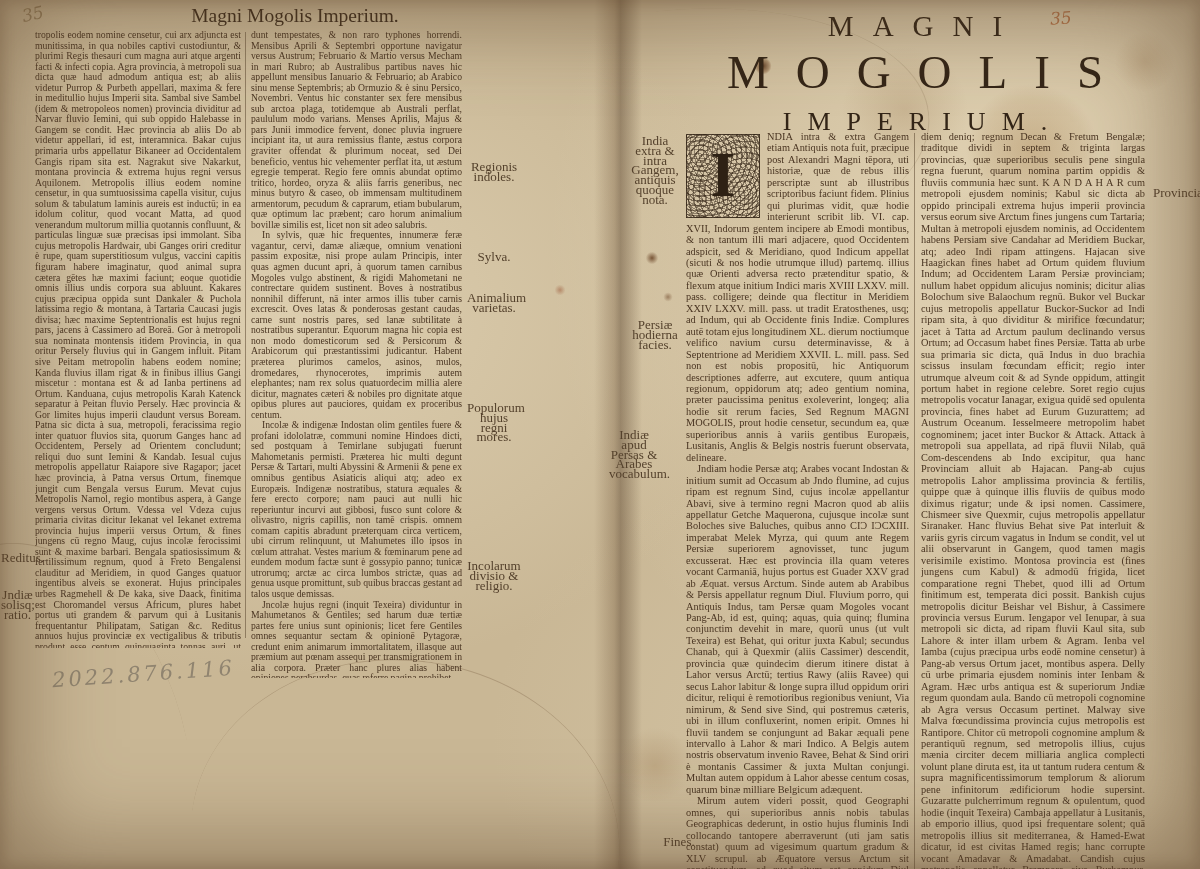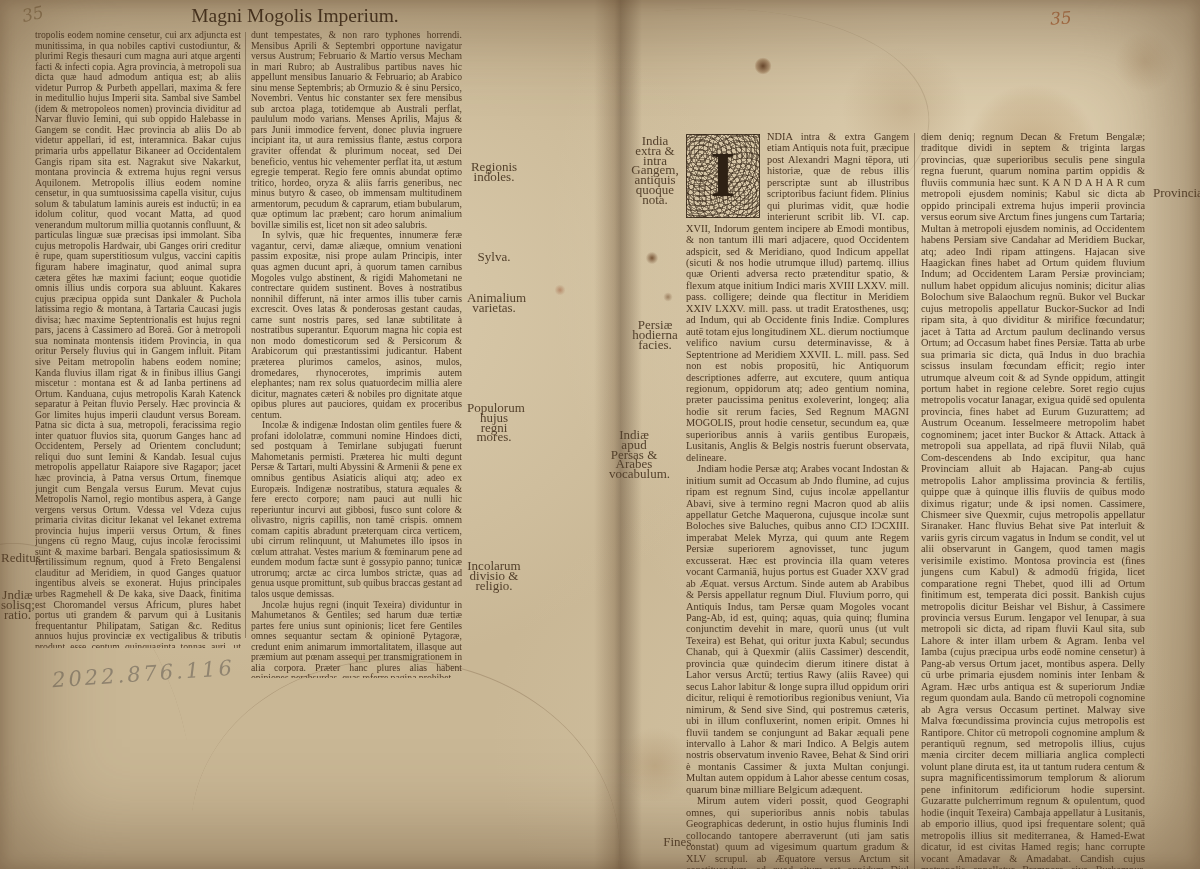--- a/index.html
+++ b/index.html
@@ -122,20 +122,25 @@
   <div class="mnote mnL-c">Animalium varietas.</div>
   <div class="mnote mnL-d">Populorum hujus regni mores.</div>
   <div class="mnote mnL-e">Incolarum divisio &amp; religio.</div>
   <div class="mnote mnL-f">Reditus.</div>
   <div class="mnote mnL-g">Jndiæ solisq; ratio.</div>
 
   <div class="hw hwAcc">2022.876.116</div>
 
   <div class="hw hw35R">35</div>
 
+  <div class="titleblock">
+    <div class="t1">MAGNI</div>
+    <div class="t2">MOGOLIS</div>
+    <div class="t3">IMPERIUM.</div>
+  </div>
 
   <div class="textcol rcol col-r1">
     <p>
       <span class="dropcap">
           <span>I</span>
         </span><span>NDIA intra &amp; extra Gangem etiam Antiquis nota fuit, præcipue post Alexandri Magni tēpora, uti historiæ, quæ de rebus illis perscriptæ sunt ab illustribus scriptoribus faciunt fidem. Plinius qui plurimas vidit, quæ hodie interierunt scribit lib. VI. cap. XVII, Indorum gentem incipere ab Emodi montibus, &amp; non tantum illi mari adjacere, quod Occidentem adspicit, sed &amp; Meridiano, quod Indicum appellat (sicuti &amp; nos hodie utrumque illud) partemq. illius quæ Orienti adversa recto prætenditur spatio, &amp; flexum atque initium Indici maris XVIII LXXV. mill. pass. colligere; deinde qua flectitur in Meridiem XXIV LXXV. mill. pass. ut tradit Eratosthenes, usq; ad Indum, qui ab Occidente finis Indiæ. Complures autē totam ejus longitudinem XL. dierum noctiumque velifico navium cursu determinavisse, &amp; à Septentrione ad Meridiem XXVII. L. mill. pass. Sed non est nobis propositū, hic Antiquorum descriptiones adferre, aut excutere, quum antiqua regionum, oppidorum atq; adeo gentium nomina, præter paucissima penitus exoleverint, longeq; alia hodie sit rerum facies, Sed Regnum MAGNI MOGOLIS, prout hodie censetur, secundum ea, quæ superioribus annis à variis gentibus Europæis, Lusitanis, Anglis &amp; Belgis nostris fuerunt observata, delineare.</span>
     </p>
     <p>Jndiam hodie Persæ atq; Arabes vocant Indostan &amp; initium sumit ad Occasum ab Jndo flumine, ad cujus ripam est regnum Sind, cujus incolæ appellantur Abavi, sive à termino regni Macron quod ab aliis appellatur Getche Maquerona, cujusque incolæ sunt Boloches sive Baluches, quibus anno CIƆ IƆCXIII. imperabat Melek Myrza, qui quum ante Regem Persiæ superiorem agnovisset, tunc jugum excusserat. Hæc est provincia illa quam veteres vocant Carmaniā, hujus portus est Guader XXV grad ab Æquat. versus Arctum. Sinde autem ab Arabibus &amp; Persis appellatur regnum Diul. Fluvium porro, qui Antiquis Indus, tam Persæ quam Mogoles vocant Pang-Ab, id est, quinq; aquas, quia quinq; flumina conjunctim devehit in mare, quorū unus (ut vult Texeira) est Behat, qui oritur juxta Kabul; secundus Chanab, qui à Quexmir (aliis Cassimer) descendit, provincia quæ quindecim dierum itinere distat à Lahor versus Arctū; tertius Rawy (aliis Ravee) qui secus Lahor labitur &amp; longe supra illud oppidum oriri dicitur, reliqui è remotioribus regionibus veniunt, Via nimirum, &amp; Send sive Sind, qui postremus cæteris, ubi in illum confluxerint, nomen eripit. Omnes hi fluvii tandem se conjungunt ad Bakar æquali pene intervallo à Lahor &amp; mari Indico. A Belgis autem nostris observatum invenio Ravee, Behat &amp; Sind oriri è montanis Cassimer &amp; juxta Multan conjungi. Multan autem oppidum à Lahor abesse centum cosas, quarum binæ milliare Belgicum adæquent.</p>
     <p>Mirum autem videri possit, quod Geographi omnes, qui superioribus annis nobis tabulas Geographicas dederunt, in ostio hujus fluminis Indi collocando tantopere aberraverunt (uti jam satis constat) quum ad vigesimum quartum gradum &amp; XLV scrupul. ab Æquatore versus Arctum sit constituendum, ad quod situm est oppidum Diul circiter quindecim milliaria Anglica supra ostium, à mari remotum.</p>
 

